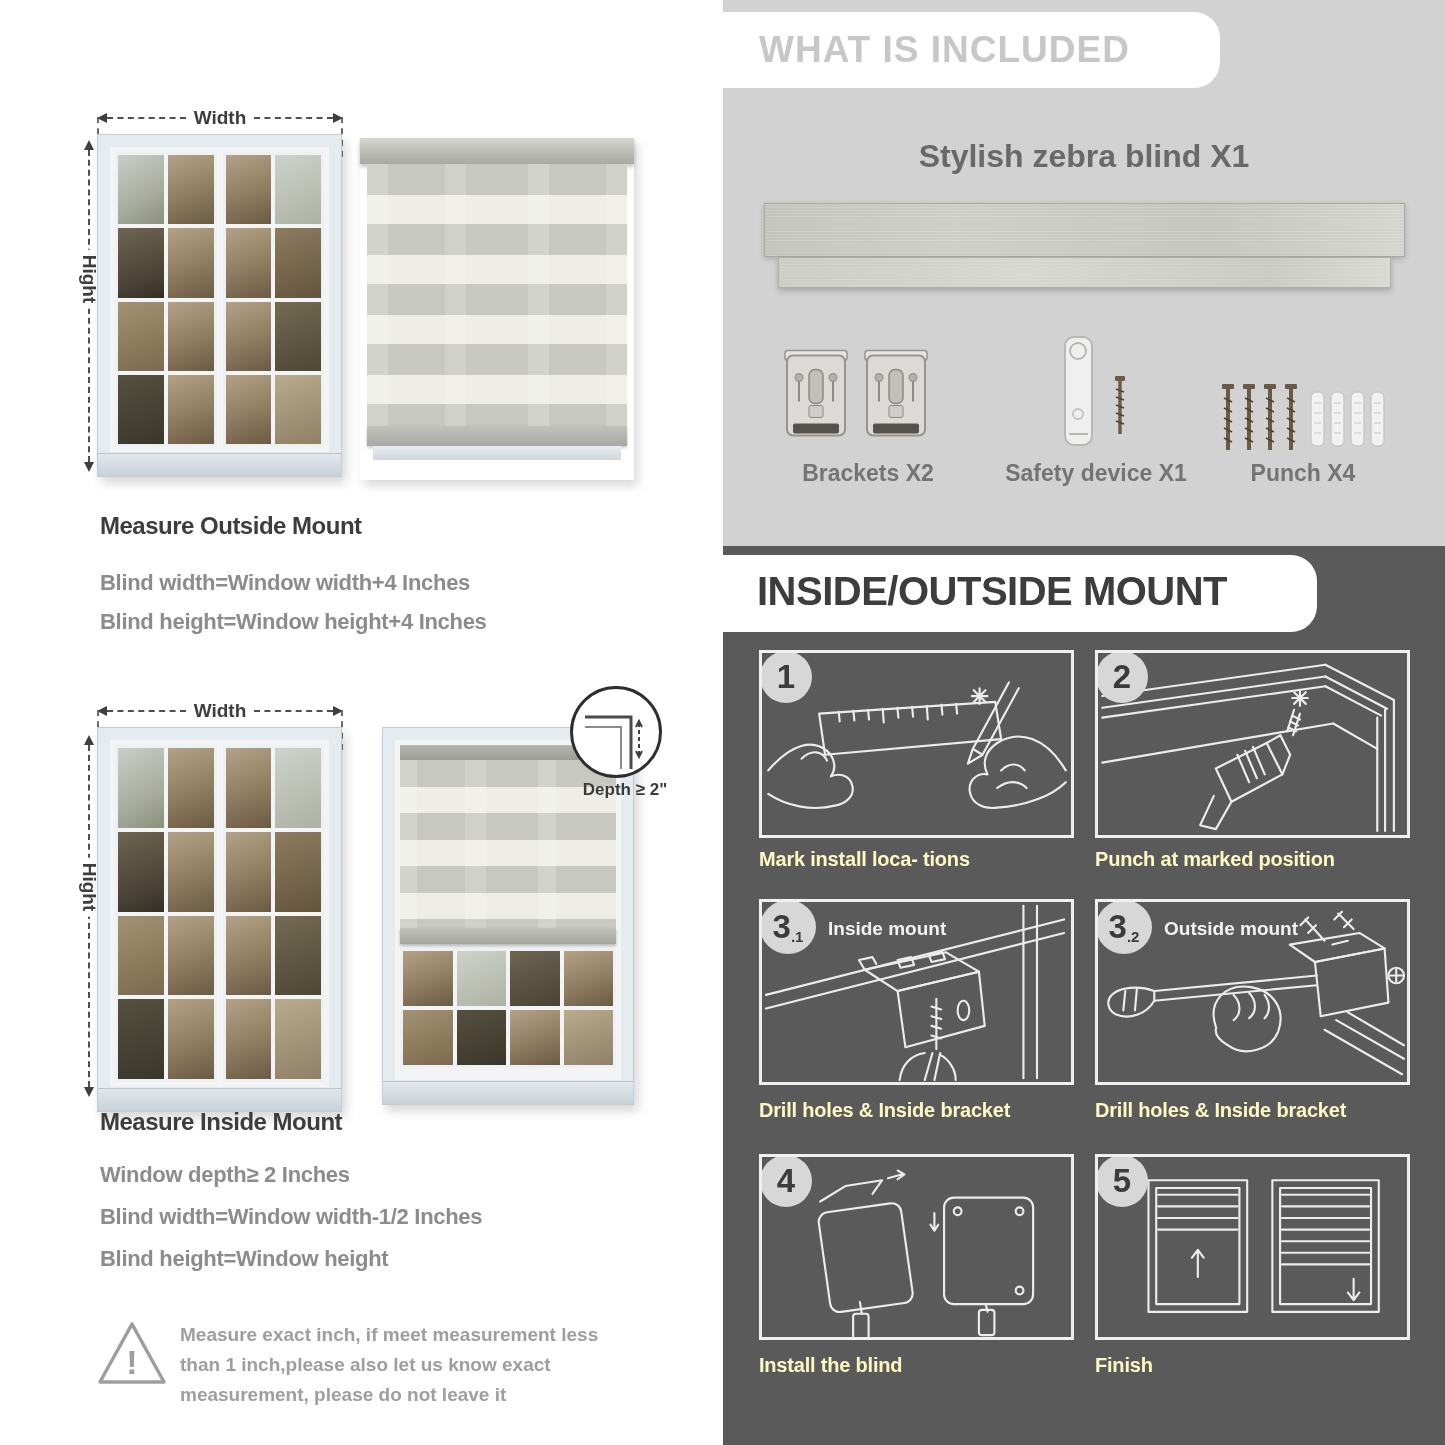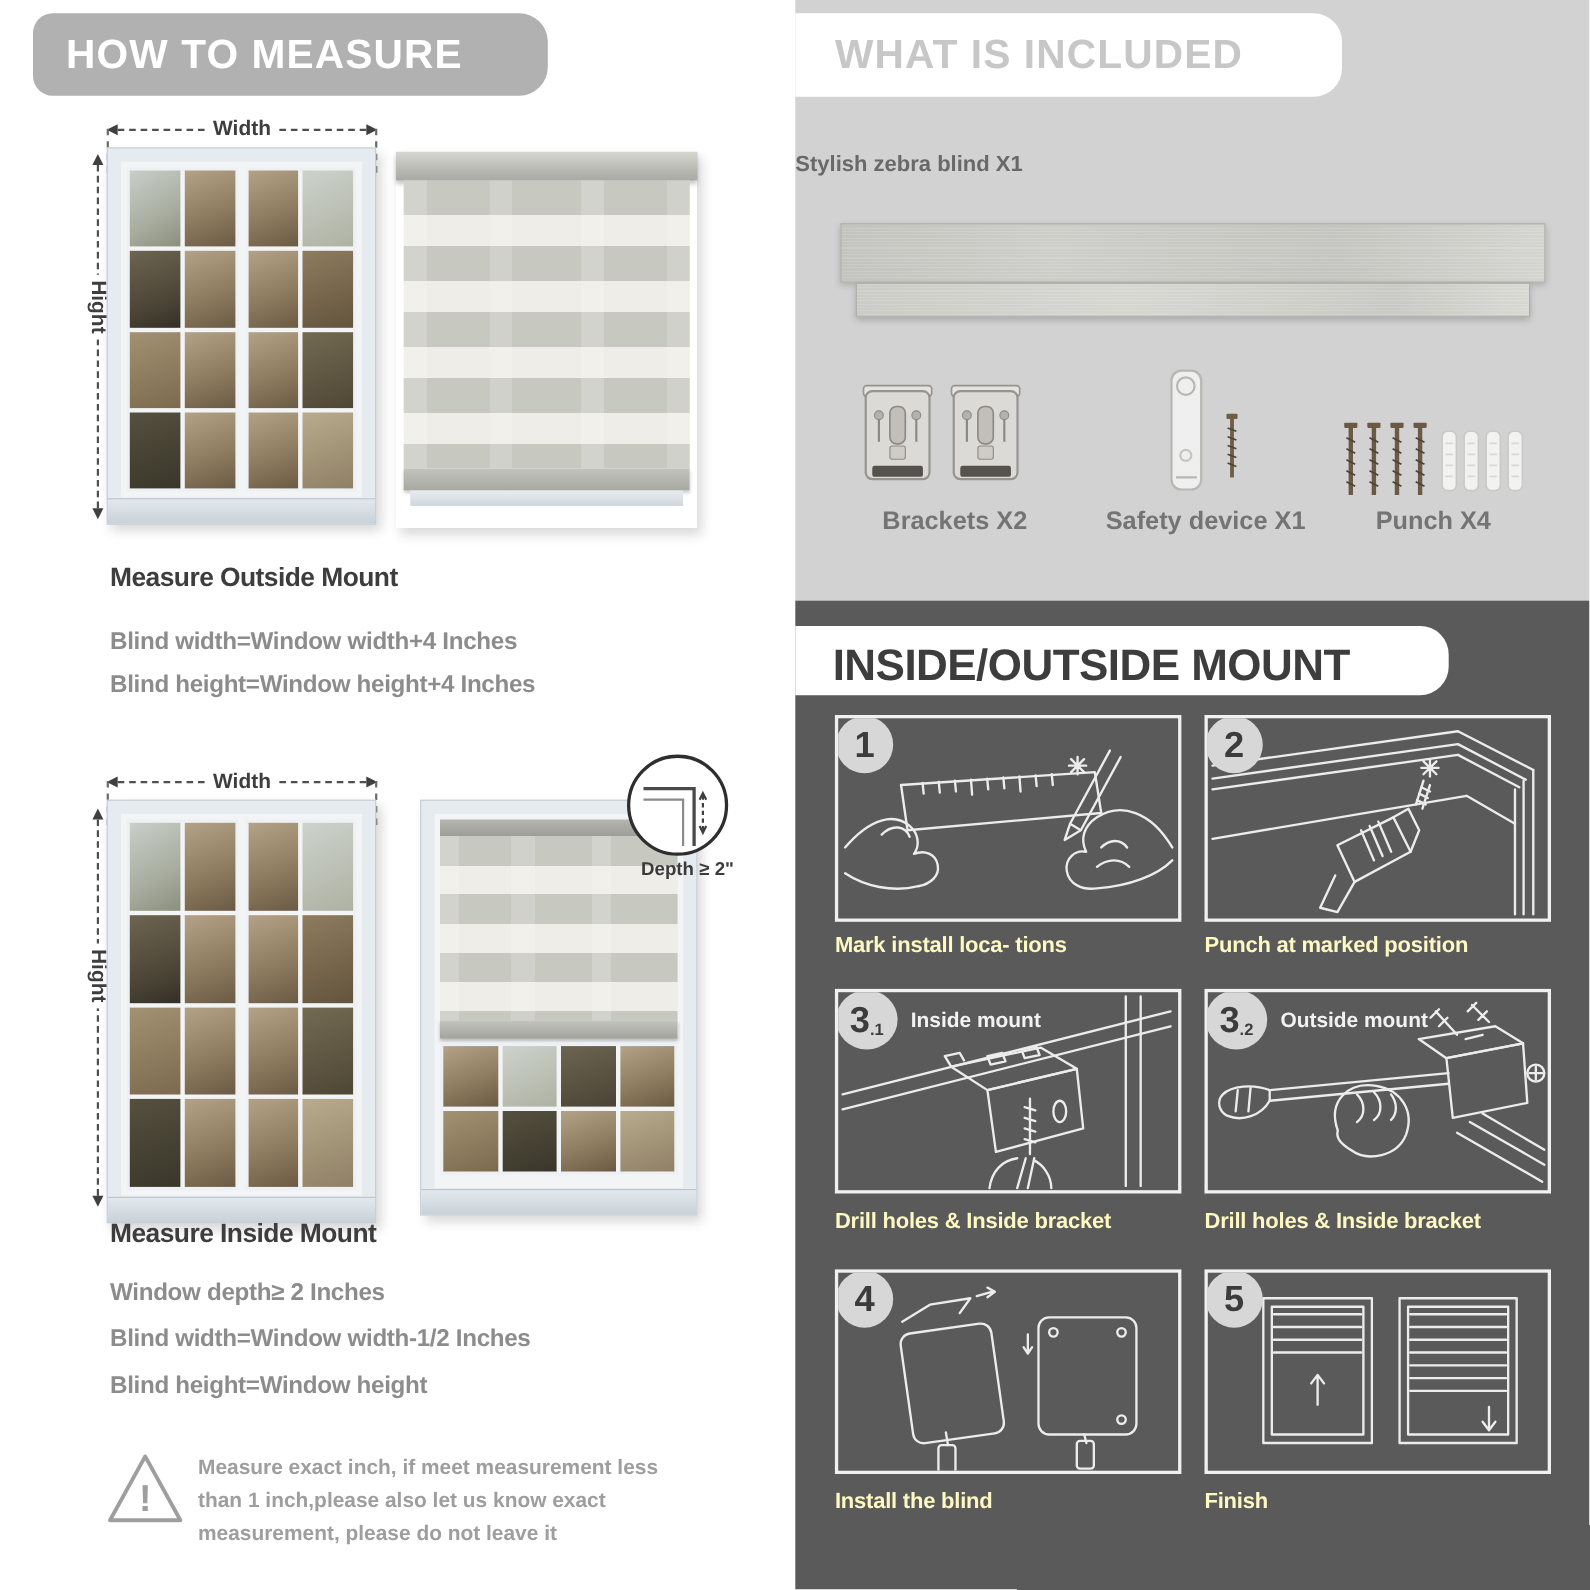--- a/index.html
+++ b/index.html
@@ -7,22 +7,22 @@
   #stage{position:relative;width:1445px;height:1445px;background:#ffffff;overflow:hidden;}
   .abs{position:absolute;}
 
   
   .hdr-left{left:30px;top:12px;width:468px;height:75px;background:#b1b1b1;border-radius:18px 26px 26px 18px;
     color:#ffffff;font-weight:bold;font-size:37px;line-height:75px;padding-left:30px;letter-spacing:1px;box-sizing:border-box;}
   .panel-light{left:723px;top:0;width:722px;height:546px;background:#d2d2d2;}
   .panel-dark{left:723px;top:546px;width:722px;height:899px;background:#5a5a5a;}
   .hdr-included{left:0;top:12px;width:497px;height:76px;background:#ffffff;border-radius:0 26px 26px 0;
     color:#c7c7c7;font-weight:bold;font-size:37px;line-height:76px;padding-left:36px;letter-spacing:1px;box-sizing:border-box;}
-  .hdr-mount{left:0;top:9px;width:594px;height:63px;background:#ffffff;border-radius:0 26px 26px 0;
-    color:#3d3d3d;font-weight:bold;font-size:40px;line-height:73px;padding-left:34px;letter-spacing:-0.5px;box-sizing:border-box;margin-top:14px;}
+  .hdr-mount{left:0;top:9px;width:594px;height:77px;background:#ffffff;border-radius:0 26px 26px 0;
+    color:#3d3d3d;font-weight:bold;font-size:40px;line-height:73px;padding-left:34px;letter-spacing:-0.5px;box-sizing:border-box;}
 
   
   .sec-title{font-weight:bold;font-size:24px;color:#3d3d3d;letter-spacing:-0.5px;}
   .sec-line{font-weight:bold;font-size:22px;color:#8c8c8c;letter-spacing:-0.3px;}
   .warn-text{font-weight:bold;font-size:19px;color:#9e9e9e;line-height:30px;white-space:pre-line;}
 
   
   .w-arrow{display:flex;align-items:center;height:20px;}
   .w-arrow .dash{flex:1;border-top:2px dashed #4f4f4f;height:0;}
   .w-arrow .lbl{font-weight:bold;font-size:19px;color:#3e3e3e;margin:0 8px;}
@@ -67,21 +67,21 @@
      linear-gradient(90deg, rgba(255,255,255,.2) 0 8%, rgba(0,0,0,0) 8% 30%, rgba(255,255,255,.16) 30% 40%, rgba(0,0,0,0) 40% 64%, rgba(255,255,255,.2) 64% 72%, rgba(0,0,0,0) 72%),
      repeating-linear-gradient(180deg,#c7c8c0 0px,#c7c8c0 27px,#eeede7 27px,#eeede7 53px);}
   .iblind-rail{height:16px;background:linear-gradient(180deg,#c2c3bd,#a3a49e);box-shadow:0 2px 3px rgba(0,0,0,.25);}
   .mini{margin-top:4px;height:114px;display:grid;grid-template-columns:repeat(4,1fr);grid-template-rows:1fr 1fr;gap:4px;border:3px solid #eef1f4;background:#f2f4f6;}
 
   
   .mag{position:absolute;width:92px;height:92px;border-radius:50%;background:#ffffff;border:3px solid #2e2e2e;box-sizing:border-box;}
   .depth-lbl{position:absolute;font-weight:bold;font-size:17px;color:#3b3b3b;width:130px;text-align:center;}
 
   
-  .stylish-lbl{left:0;top:138px;width:722px;font-weight:bold;font-size:20px;color:#696969;}
+  .stylish-lbl{left:0;top:138px;width:722px;text-align:center;font-weight:bold;font-size:32px;color:#696969;}
   .headrail{left:41px;top:203px;width:641px;height:54px;
      background:repeating-linear-gradient(180deg, rgba(255,255,255,.14) 0 1px, rgba(0,0,0,0) 1px 3px),
        linear-gradient(90deg,#c3c4be,#cdcec8 30%,#c4c5bf 70%,#d4d5cf);
      border:1px solid #a8a9a3;box-shadow:0 2px 6px rgba(0,0,0,.18);box-sizing:border-box;}
   .headrail-lip{left:55px;top:257px;width:613px;height:31px;
      background:repeating-linear-gradient(180deg, rgba(255,255,255,.12) 0 1px, rgba(0,0,0,0) 1px 3px),
        linear-gradient(90deg,#cbccc6,#d6d7d1 40%,#c9cac4 80%,#d8d9d3);
      border:1px solid #aeafa9;box-shadow:0 3px 6px rgba(0,0,0,.2);box-sizing:border-box;}
   .item-lbl{top:460px;width:220px;text-align:center;font-weight:bold;font-size:23px;color:#747474;}
 
@@ -93,21 +93,20 @@
   .step-label{position:absolute;left:66px;top:16px;font-weight:bold;font-size:19px;color:#f2f2f2;z-index:2;}
   .caption{position:absolute;width:330px;font-weight:bold;font-size:20px;color:#fef9c3;letter-spacing:-0.2px;}
   .art{position:absolute;inset:0;width:100%;height:100%;}
   .art path,.art rect,.art circle,.art ellipse{stroke:#ececec;stroke-width:2.2;fill:none;stroke-linecap:round;stroke-linejoin:round;}
 </style>
 </head>
 <body>
 
 <div id="stage">
 
-  <div class="abs hdr-left">HOW TO MEASURE</div>
 
   <div class="abs" style="left:97px;top:108px;width:246px;">
     <div class="w-arrow">
       <span class="tri-l"></span>
       <span class="dash"></span>
       <span class="lbl">Width</span>
       <span class="dash"></span>
       <span class="tri-r"></span>
     </div>
     <span class="wtick" style="left:0;"></span>

